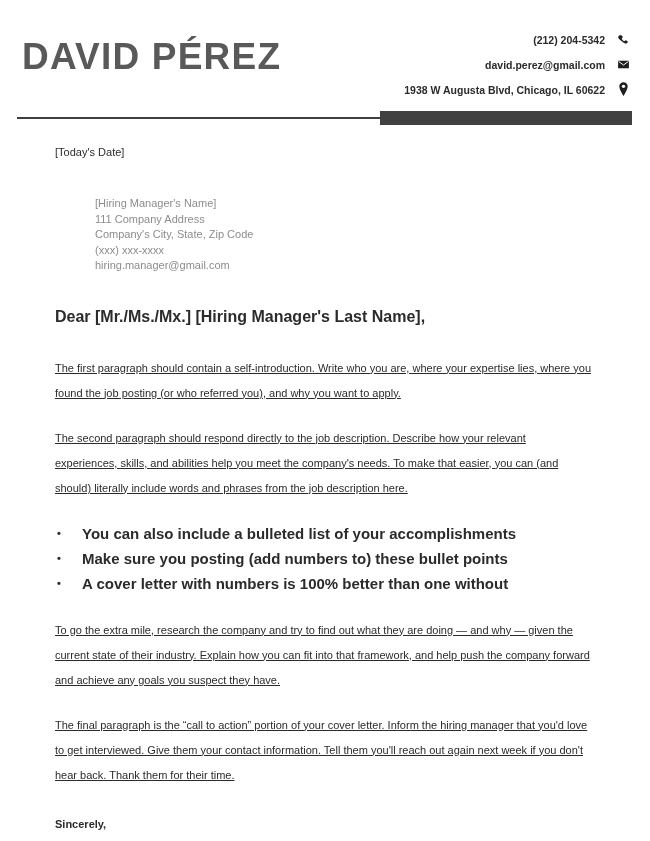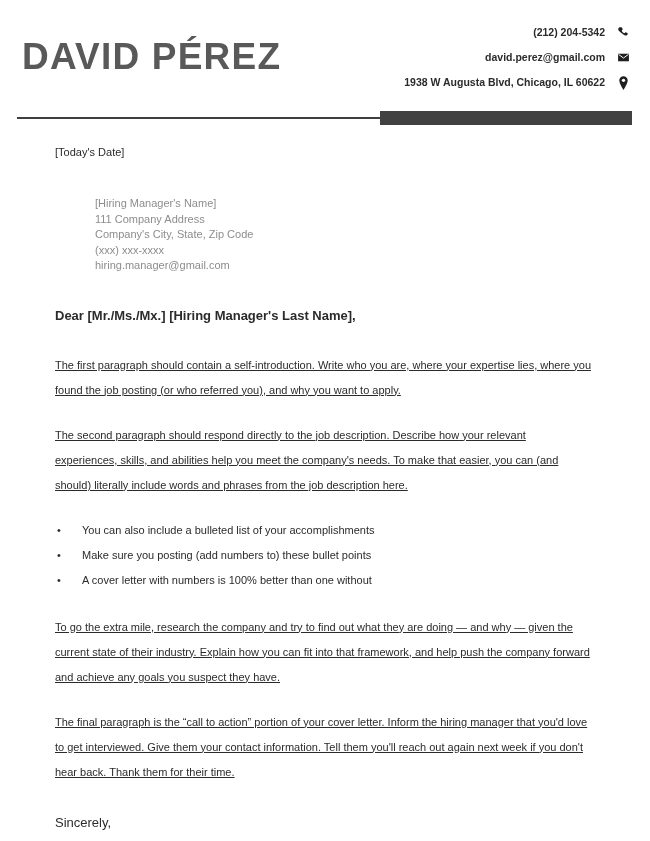--- a/index.html
+++ b/index.html
@@ -38,21 +38,21 @@
   }
 
   .contact-block {
     position: absolute;
     right: 18px;
     top: 26px;
     width: 330px;
   }
   .contact-row {
     display: flex;
-    align-items: flex-start;
+    align-items: flex-end;
     justify-content: flex-end;
     height: 20px;
     margin-bottom: 5px;
   }
   .contact-text {
     font-size: 10.5px;
     font-weight: 700;
     color: #2b2b2b;
     text-align: right;
     white-space: nowrap;
@@ -108,61 +108,63 @@
     color: #8d8d8d;
     line-height: 15.5px;
     margin-bottom: 34px;
     margin-left: 40px;
   }
   .recipient-line {
     white-space: nowrap;
   }
 
   .salutation {
-    font-size: 13px;
+    font-size: 16px;
     font-weight: 700;
     color: #2b2b2b;
     margin-bottom: 30px;
   }
 
   .para {
     font-size: 11px;
     color: #2b2b2b;
     line-height: 25px;
     margin-bottom: 20px;
     text-align: left;
     text-decoration: underline;
   }
 
   .bullet-list {
     margin: 0 0 22px 0;
     padding: 0;
     list-style: none;
   }
   .bullet-item {
-    font-size: 11px;
+    font-size: 15px;
     color: #2b2b2b;
     line-height: 25px;
     position: relative;
     padding-left: 27px;
+    font-weight: bold;
   }
   .bullet-item::before {
     content: "\2022";
     position: absolute;
     left: 2px;
     top: 0;
     font-size: 11px;
     color: #2b2b2b;
   }
 
   .closing {
-    font-size: 13px;
+    font-size: 11px;
     color: #2b2b2b;
     margin-top: 30px;
     margin-bottom: 28px;
+    font-weight: bold;
   }
 </style>
 </head>
 <body>
 
 <div class="header">
 
   <div class="name-heading">DAVID PÉREZ</div>
 
   <div class="contact-block">

